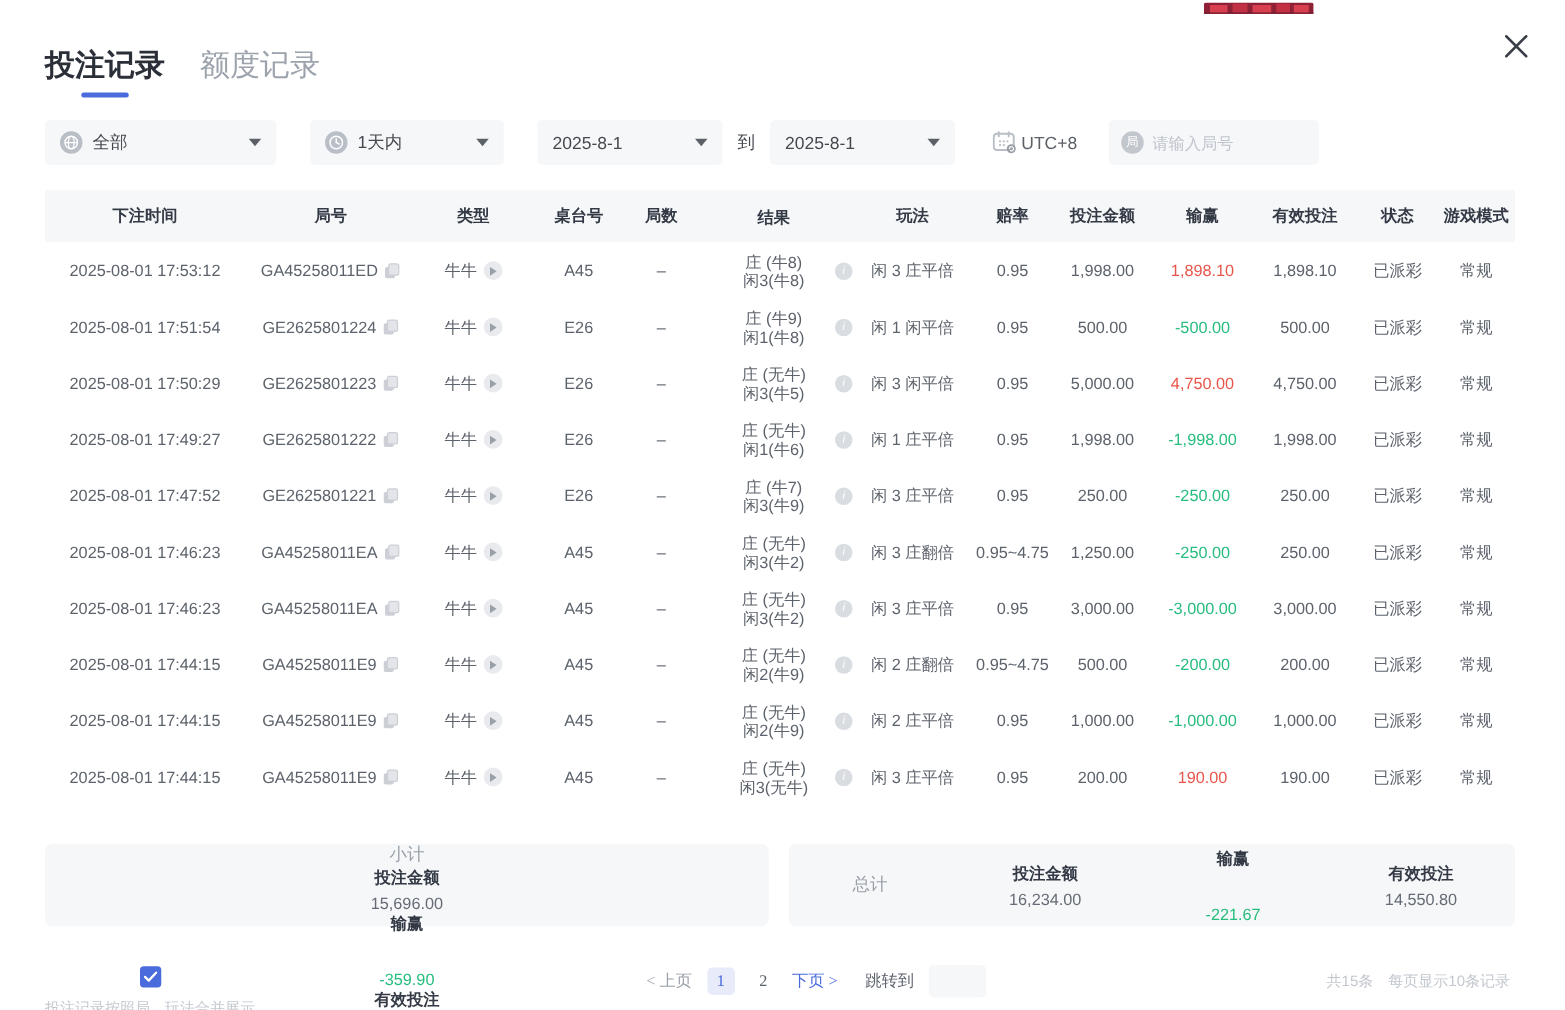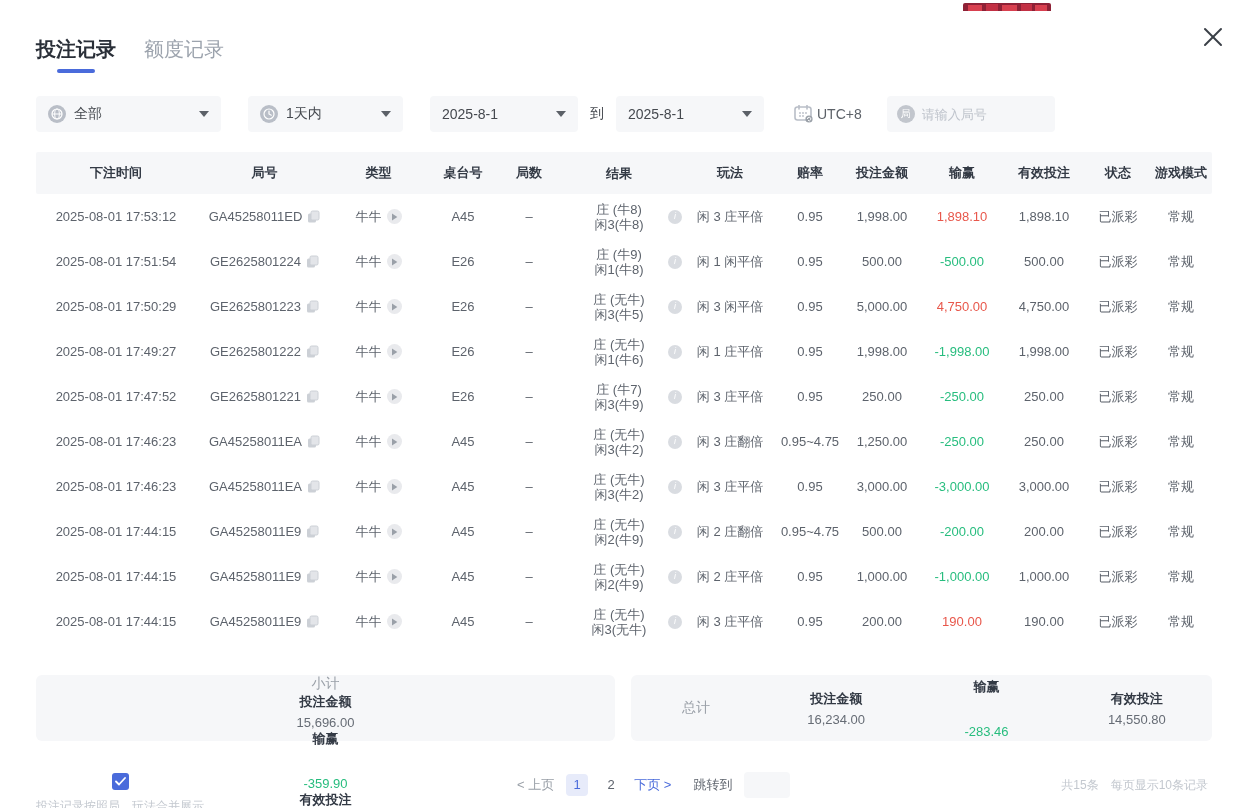--- a/index.html
+++ b/index.html
@@ -9,21 +9,21 @@
 
   
   .logo-frag { position:absolute; left:963px; top:0; width:88px; height:11px; overflow:hidden; }
 
   
   .close-btn { position:absolute; top:24px; right:26px; width:26px; height:26px; cursor:pointer;
     display:flex; align-items:center; justify-content:center; }
 
   
   .tabs { position:absolute; left:36px; top:36px; display:flex; gap:28px; }
-  .tab { font-size:20px; color:#9ca3ad; cursor:pointer; position:relative; padding-bottom:10px; }
+  .tab { font-size:24px; color:#9ca3ad; cursor:pointer; position:relative; padding-bottom:10px; }
   .tab.active { color:#2a2f38; font-weight:700; }
   .tab.active::after { content:""; position:absolute; left:50%; transform:translateX(-50%);
     bottom:0; width:38px; height:4px; border-radius:2px; background:#4a6bdb; }
 
   
   .filters { position:absolute; left:36px; top:96px; width:1176px; height:36px; display:flex; align-items:center; }
   .select { height:36px; background:#f6f7f9; border-radius:4px; display:flex; align-items:center;
     padding:0 12px; font-size:14px; color:#45494f; cursor:pointer; }
   .select .caret { margin-left:auto; width:0; height:0; border-left:5px solid transparent;
     border-right:5px solid transparent; border-top:6px solid #5c6168; }
@@ -75,21 +75,21 @@
   .sum-col .t { font-size:13px; color:#333a45; font-weight:700; margin-bottom:4px; }
   .sum-col .v { font-size:13px; color:#666c75; }
   .sum-col .v.green { color:#27bd7e;margin-top:28px; }
 
   
   .footer { position:absolute; left:0; top:770px; width:1252px; height:30px; }
   .merge { position:absolute; left:36px; top:3px; display:flex; align-items:center; gap:8px;flex-direction:column; }
   .checkbox { width:17px; height:17px; background:#4a6bdb; border-radius:3px; display:flex;
     align-items:center; justify-content:center; cursor:pointer; }
   .merge-label { font-size:12px; color:#c3c8cf; }
-  .pagination { position:absolute; left:517px; top:2px; display:flex; align-items:center; gap:12px; }
+  .pagination { position:absolute; left:517px; top:2px; display:flex; align-items:center; gap:12px;font-family:Liberation Serif, serif; }
   .pg-prev { font-size:13px; color:#9aa0a8; cursor:pointer; }
   .pg-num { min-width:22px; height:22px; line-height:22px; text-align:center; font-size:13px;
     color:#5d636c; border-radius:4px; cursor:pointer; }
   .pg-num.active { background:#e7ebfa; color:#4a6bdb; }
   .pg-next { font-size:13px; color:#4a6bdb; cursor:pointer; }
   .pg-jump-label { font-size:13px; color:#5d636c; margin-left:10px; }
   .pg-jump { width:46px; height:26px; background:#f6f7f9; border:0; border-radius:4px; outline:0;
     font-size:13px; color:#45494f; text-align:center; font-family:inherit; }
   .count-info { position:absolute; right:44px; top:7px; font-size:12px; color:#c3c8cf; display:flex; gap:12px; }
 </style>
@@ -557,21 +557,21 @@
       </div>
     </div>
     <div class="sum-box right">
       <div class="sum-label">总计</div>
       <div class="sum-col">
         <div class="t">投注金额</div>
         <div class="v">16,234.00</div>
       </div>
       <div class="sum-col">
         <div class="t">输赢</div>
-        <div class="v green">-283.46</div>
+        <div class="v green">-221.67</div>
       </div>
       <div class="sum-col">
         <div class="t">有效投注</div>
         <div class="v">14,550.80</div>
       </div>
     </div>
   </div>
 
   <div class="footer">
     <div class="merge">

